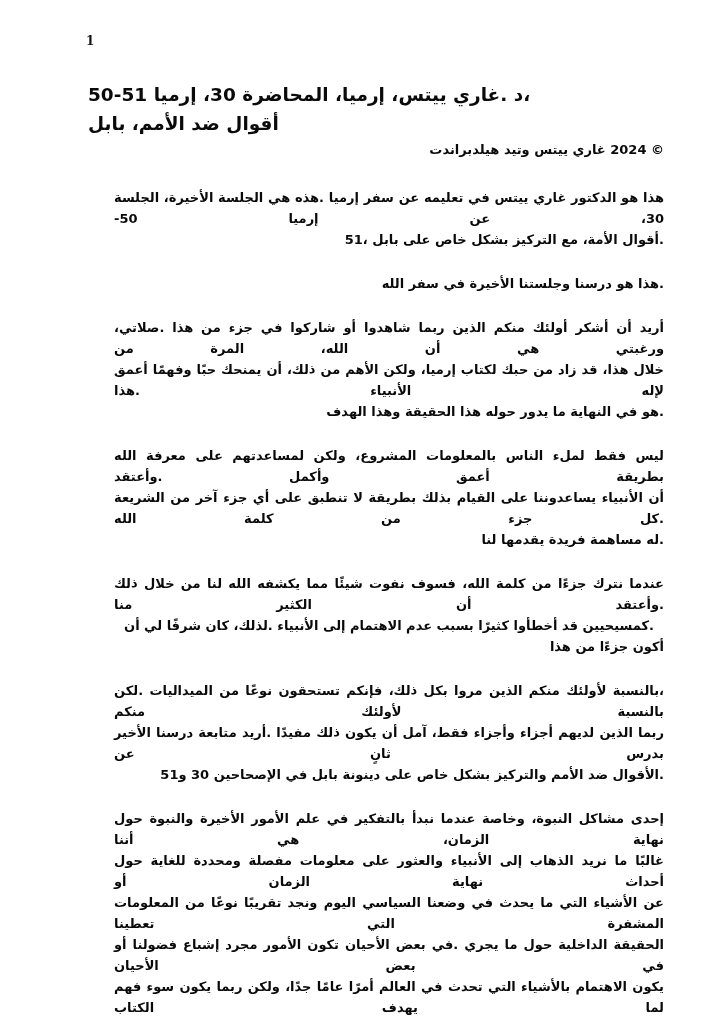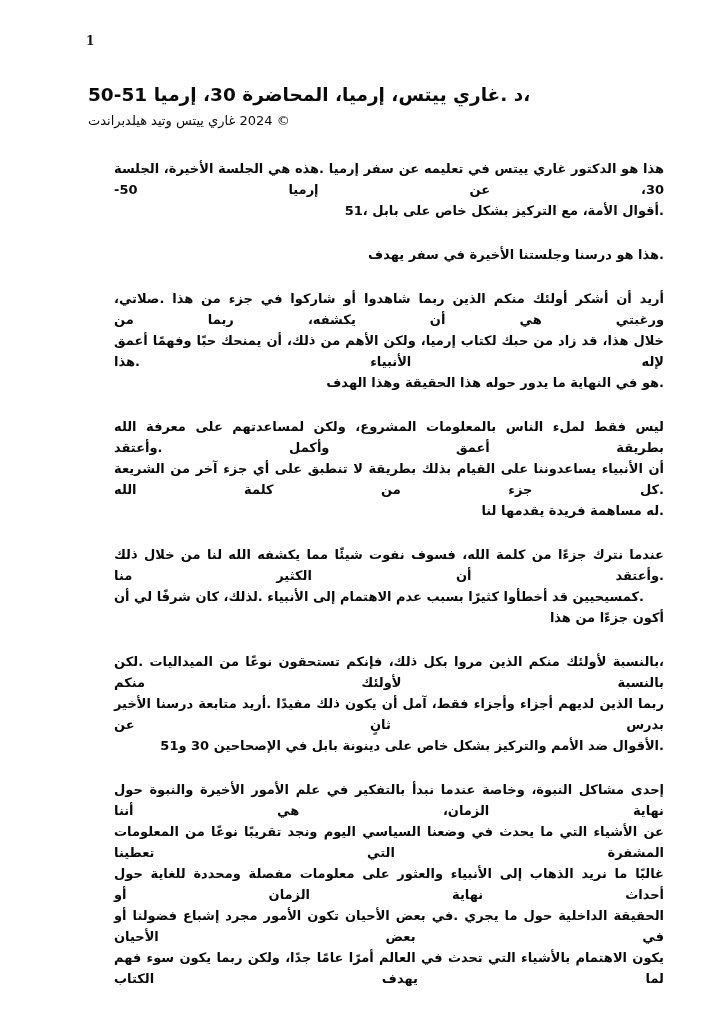--- a/index.html
+++ b/index.html
@@ -29,78 +29,79 @@
     width: 576px;
   }
   .title-line {
     text-align: left;
     font-size: 18.5px;
     line-height: 29px;
     font-weight: bold;
     white-space: nowrap;
   }
   .copyright {
-    text-align: left;
+    text-align: right;
     font-size: 13px;
     line-height: 19px;
-    font-weight: normal;
+    font-weight: bold;
     margin-top: 2px;
   }
   .paragraphs { margin-top: 28px; }
   .para { margin-bottom: 23px; }
   .pline {
     font-size: 13px;
     line-height: 21px;
     font-weight: bold;
     text-align: justify;
     text-align-last: justify;
     margin-left: 26px;
   }
   .pline.last {
-    text-align: left;
+    text-align: center;
     text-align-last: right;
   }
 </style>
 </head>
 <body>
 
 <div class="page">
   <div class="page-number">1</div>
   <div class="content" dir="rtl" lang="ar">
     <div class="title-line">،د .غاري ييتس، إرميا، المحاضرة 30، إرميا 51-50</div>
+    <div class="title-line">أقوال ضد الأمم، بابل</div>
     <div class="copyright">© 2024 غاري ييتس وتيد هيلدبراندت</div>
     <div class="paragraphs">
         <div class="para">
           <div class="pline" dir="rtl">هذا هو الدكتور غاري ييتس في تعليمه عن سفر إرميا .هذه هي الجلسة الأخيرة، الجلسة 30، عن إرميا 50-</div>
           <div class="pline last" dir="rtl">.أقوال الأمة، مع التركيز بشكل خاص على بابل ،51</div>
         </div>
         <div class="para">
-          <div class="pline last" dir="rtl">.هذا هو درسنا وجلستنا الأخيرة في سفر يهدف</div>
+          <div class="pline last" dir="rtl">.هذا هو درسنا وجلستنا الأخيرة في سفر الله</div>
         </div>
         <div class="para">
-          <div class="pline" dir="rtl">أريد أن أشكر أولئك منكم الذين ربما شاهدوا أو شاركوا في جزء من هذا .صلاتي، ورغبتي هي أن يكشفه، ربما من</div>
+          <div class="pline" dir="rtl">أريد أن أشكر أولئك منكم الذين ربما شاهدوا أو شاركوا في جزء من هذا .صلاتي، ورغبتي هي أن الله، المرة من</div>
           <div class="pline" dir="rtl">خلال هذا، قد زاد من حبك لكتاب إرميا، ولكن الأهم من ذلك، أن يمنحك حبًا وفهمًا أعمق لإله الأنبياء .هذا</div>
           <div class="pline last" dir="rtl">.هو في النهاية ما يدور حوله هذا الحقيقة وهذا الهدف</div>
         </div>
         <div class="para">
           <div class="pline" dir="rtl">ليس فقط لملء الناس بالمعلومات المشروع، ولكن لمساعدتهم على معرفة الله بطريقة أعمق وأكمل .وأعتقد</div>
           <div class="pline" dir="rtl">أن الأنبياء يساعدوننا على القيام بذلك بطريقة لا تنطبق على أي جزء آخر من الشريعة .كل جزء من كلمة الله</div>
           <div class="pline last" dir="rtl">.له مساهمة فريدة يقدمها لنا</div>
         </div>
         <div class="para">
           <div class="pline" dir="rtl">عندما نترك جزءًا من كلمة الله، فسوف نفوت شيئًا مما يكشفه الله لنا من خلال ذلك .وأعتقد أن الكثير منا</div>
           <div class="pline last" dir="rtl">.كمسيحيين قد أخطأوا كثيرًا بسبب عدم الاهتمام إلى الأنبياء .لذلك، كان شرفًا لي أن أكون جزءًا من هذا</div>
         </div>
         <div class="para">
           <div class="pline" dir="rtl">،بالنسبة لأولئك منكم الذين مروا بكل ذلك، فإنكم تستحقون نوعًا من الميداليات .لكن بالنسبة لأولئك منكم</div>
           <div class="pline" dir="rtl">ربما الذين لديهم أجزاء وأجزاء فقط، آمل أن يكون ذلك مفيدًا .أريد متابعة درسنا الأخير بدرس ثانٍ عن</div>
           <div class="pline last" dir="rtl">.الأقوال ضد الأمم والتركيز بشكل خاص على دينونة بابل في الإصحاحين 30 و51</div>
         </div>
         <div class="para">
           <div class="pline" dir="rtl">إحدى مشاكل النبوة، وخاصة عندما نبدأ بالتفكير في علم الأمور الأخيرة والنبوة حول نهاية الزمان، هي أننا</div>
+          <div class="pline" dir="rtl">غالبًا ما نريد الذهاب إلى الأنبياء والعثور على معلومات مفصلة ومحددة للغاية حول أحداث نهاية الزمان أو</div>
           <div class="pline" dir="rtl">عن الأشياء التي ما يحدث في وضعنا السياسي اليوم ونجد تقريبًا نوعًا من المعلومات المشفرة التي تعطينا</div>
-          <div class="pline" dir="rtl">غالبًا ما نريد الذهاب إلى الأنبياء والعثور على معلومات مفصلة ومحددة للغاية حول أحداث نهاية الزمان أو</div>
           <div class="pline" dir="rtl">الحقيقة الداخلية حول ما يجري .في بعض الأحيان تكون الأمور مجرد إشباع فضولنا أو في بعض الأحيان</div>
           <div class="pline" dir="rtl">يكون الاهتمام بالأشياء التي تحدث في العالم أمرًا عامًا جدًا، ولكن ربما يكون سوء فهم لما يهدف الكتاب</div>
         </div>
       </div>
   </div>
 </div>
 
 </body></html>

